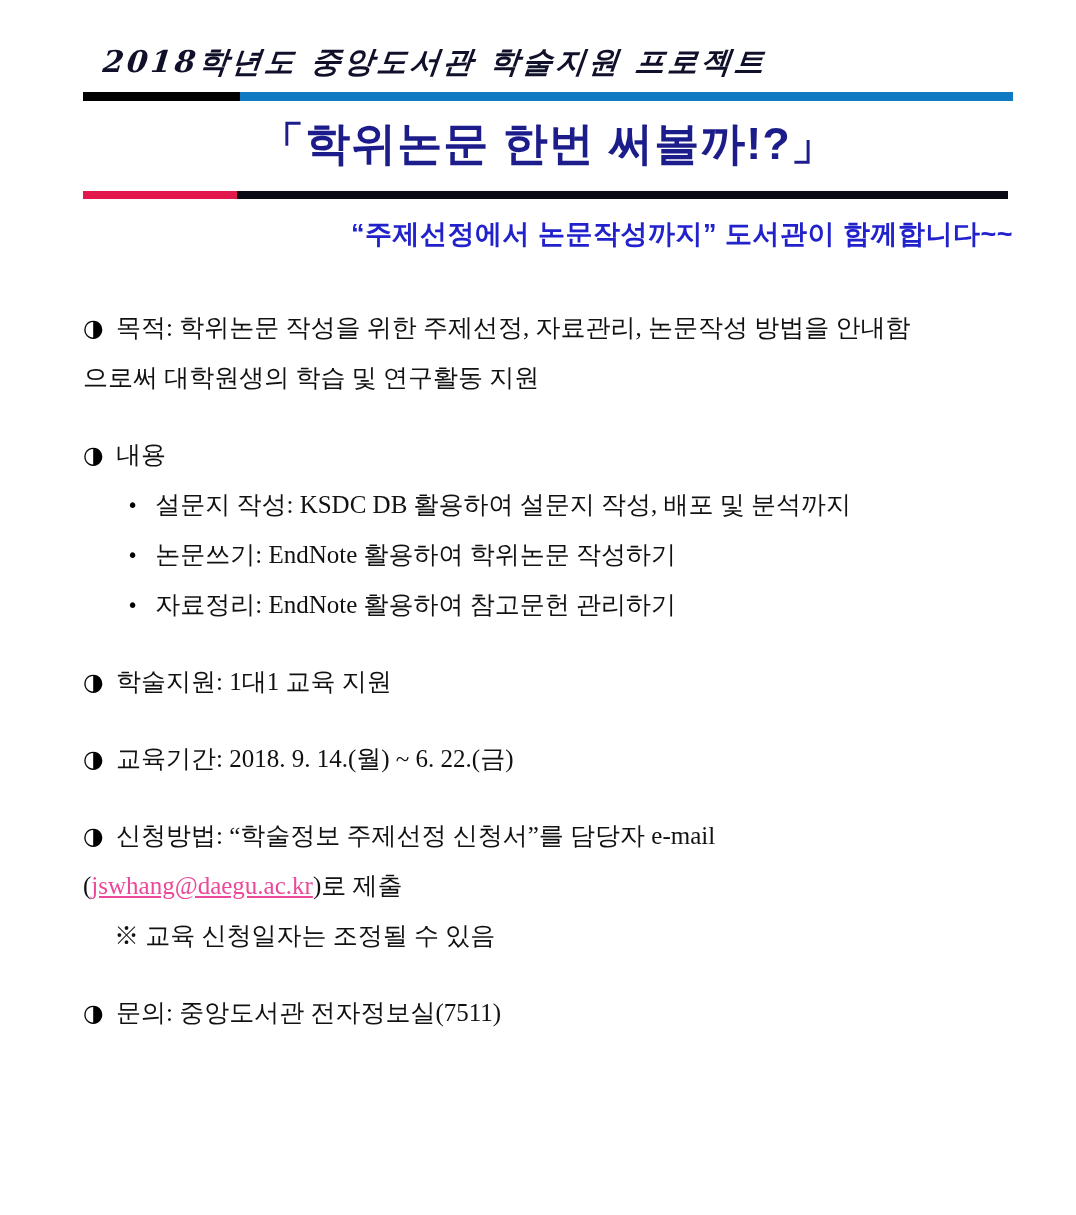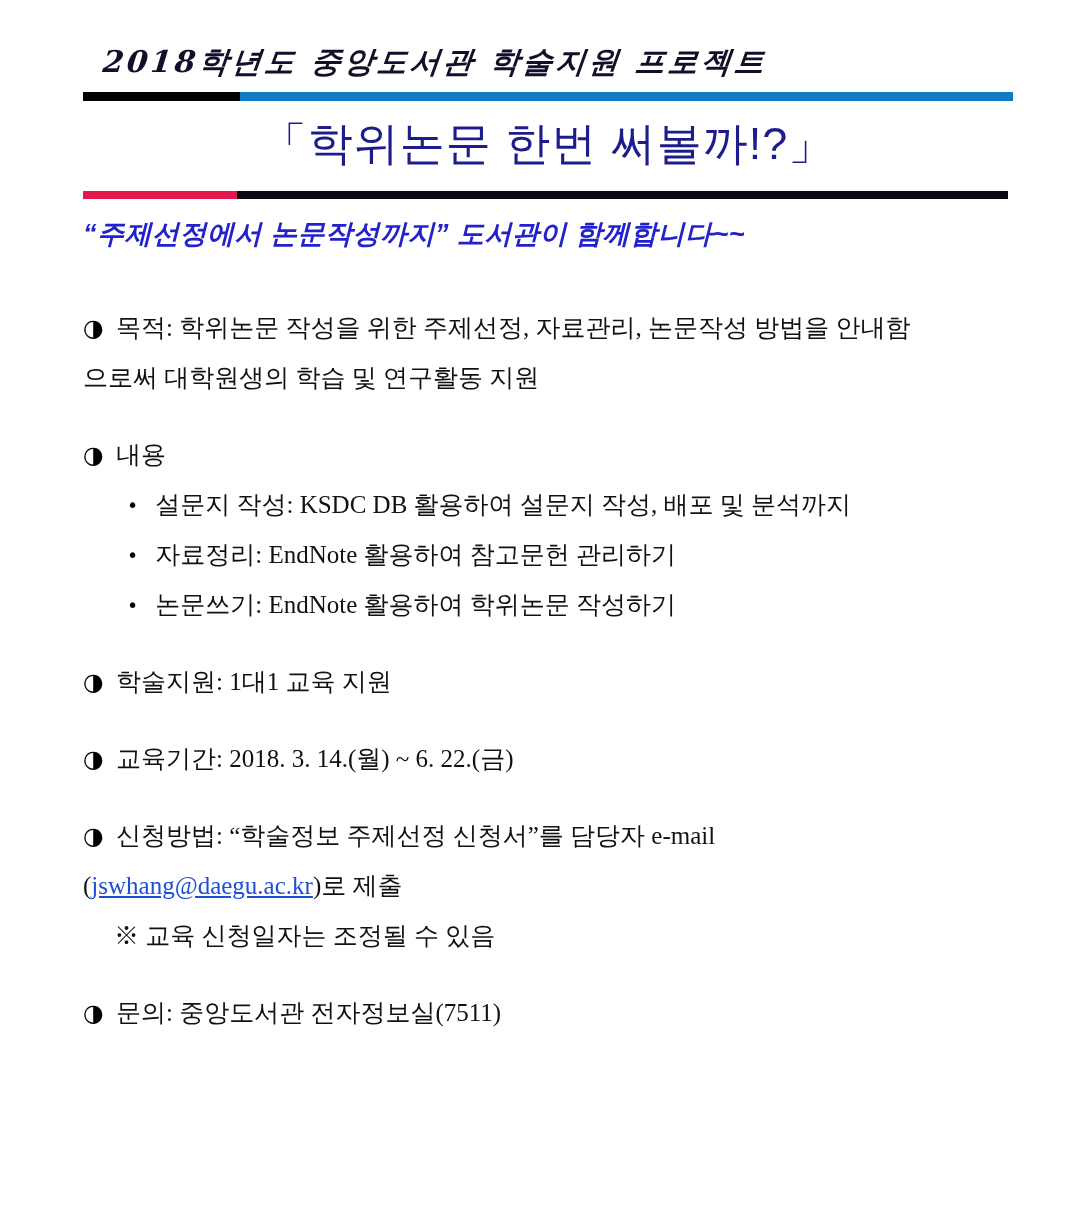--- a/index.html
+++ b/index.html
@@ -25,49 +25,49 @@
   .rule-1 .seg-a { width:157px; background:#000000; }
   .rule-1 .seg-b { flex:1; background:#0f7ac2; }
   .rule-2 { margin-top:16px; height:8px; width:925px; }
   .rule-2 .seg-a { width:154px; background:#e2174b; }
   .rule-2 .seg-b { flex:1; background:#0a0a14; }
 
   .main-title {
     margin-top:12px; width:930px;
     text-align:center;
     font-family:"Liberation Sans","DejaVu Sans",sans-serif;
-    font-weight:400; font-size:45px; line-height:62px;
+    font-weight:700; font-size:45px; line-height:62px;
     letter-spacing:1px; color:#1c1c8a;
   }
 
   .subtitle {
     margin-top:16px; width:930px;
-    text-align:left;
+    text-align:right;
     font-family:"Liberation Sans","DejaVu Sans",sans-serif;
-    font-style:italic; font-weight:bold;
+    font-weight:bold;
     font-size:27px; line-height:38px;
     color:#2222cc; letter-spacing:0.5px;
   }
 
   .body-text { margin-top:50px; font-size:25px; }
   .line { line-height:50px; white-space:nowrap; }
   .section { margin-bottom:27px; }
   .marker {
     font-family:"DejaVu Sans",sans-serif;
     font-size:24px; margin-right:12px; color:#000;
   }
   .list-item { padding-left:44px; }
   .dot {
     font-family:"DejaVu Sans",sans-serif;
     font-size:19px; margin-right:17px; color:#000;
     vertical-align:1px;
   }
   .note-line { padding-left:31px; }
   .email-link {
-    color:#1d4ed8; text-decoration:underline; cursor:pointer;
+    color:#ec4899; text-decoration:underline; cursor:pointer;
   }
 </style>
 </head>
 <body>
 
 <div class="page">
 
   <div class="script-title">2018학년도 중앙도서관 학술지원 프로젝트</div>
 
   <div class="rule rule-1">
@@ -96,36 +96,36 @@
     </div>
 
     <div class="section">
       <div class="line">
         <span class="marker">◑</span><span>내용</span>
       </div>
       <div class="line list-item">
         <span class="dot">•</span><span>설문지 작성: KSDC DB 활용하여 설문지 작성, 배포 및 분석까지</span>
       </div>
       <div class="line list-item">
-        <span class="dot">•</span><span>자료정리: EndNote 활용하여 참고문헌 관리하기</span>
+        <span class="dot">•</span><span>논문쓰기: EndNote 활용하여 학위논문 작성하기</span>
       </div>
       <div class="line list-item">
-        <span class="dot">•</span><span>논문쓰기: EndNote 활용하여 학위논문 작성하기</span>
+        <span class="dot">•</span><span>자료정리: EndNote 활용하여 참고문헌 관리하기</span>
       </div>
     </div>
 
     <div class="section">
       <div class="line">
         <span class="marker">◑</span><span>학술지원: 1대1 교육 지원</span>
       </div>
     </div>
 
     <div class="section">
       <div class="line">
-        <span class="marker">◑</span><span>교육기간: 2018. 3. 14.(월) ~ 6. 22.(금)</span>
+        <span class="marker">◑</span><span>교육기간: 2018. 9. 14.(월) ~ 6. 22.(금)</span>
       </div>
     </div>
 
 
     <div class="section">
       <div class="line">
         <span class="marker">◑</span><span>신청방법: “학술정보 주제선정 신청서”를 담당자 e-mail</span>
       </div>
       <div class="line">
         <span>(</span><a class="email-link">jswhang@daegu.ac.kr</a><span>)로 제출</span>

